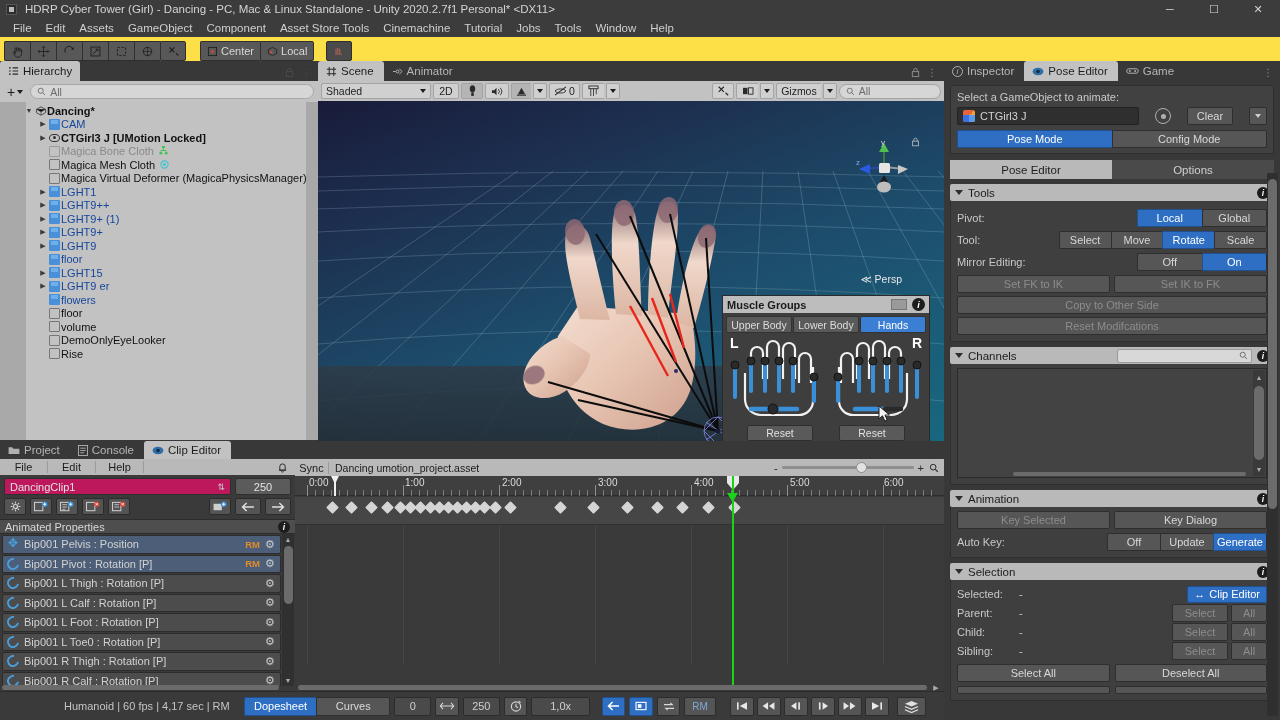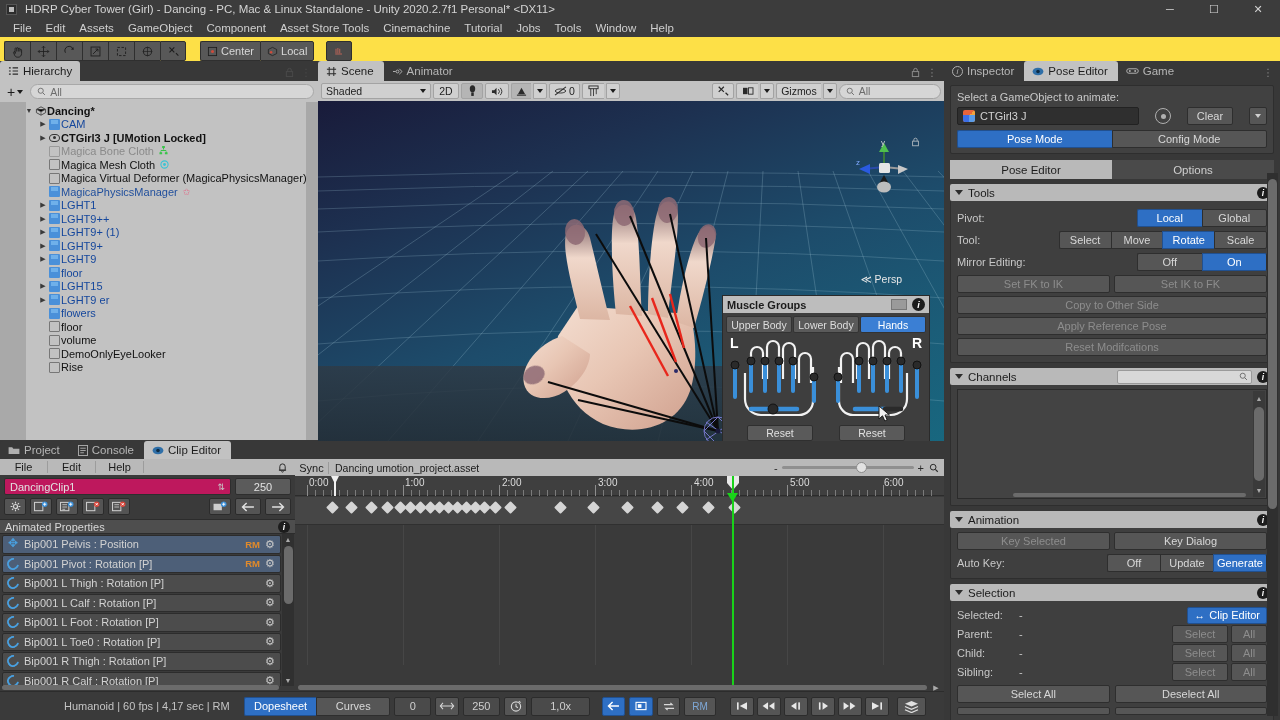--- a/index.html
+++ b/index.html
@@ -448,28 +448,20 @@
             </span>
           <span class="nm">Magica Virtual Deformer (MagicaPhysicsManager)</span>
           <span style="margin-left:3px">
             <svg width="9" height="9" viewBox="0 0 10 10">
                 <circle cx="5" cy="5" r="4" fill="#e09030"></circle>
                 <path d="M1 5h8M5 1v8" stroke="#fff" stroke-width=".8"></path>
               </svg>
           </span>
         </div>
 
-        <div class="hrow blue" style="padding-left:48px">
-          <span class="ico">
-              <span class="cube"></span>
-            </span>
-          <span class="nm">MagicaPhysicsManager</span>
-          <span style="margin-left:5px;color:#e0708c;font-size:9px">✩</span>
-          <span class="arrow-r">❯</span>
-        </div>
 
         <div class="hrow" style="padding-left:38px">
           <span class="tw">▶</span>
           <span class="ico">
               <span class="cube"></span>
             </span>
           <span class="nm" style="color:#14469c">LGHT1</span>
           <span class="arrow-r">❯</span>
         </div>
         <div class="hrow" style="padding-left:38px">
@@ -938,21 +930,20 @@
             <div class="seg" style="width:130px">
               <div class="btn">Off</div>
               <div class="btn blue">On</div>
             </div>
           </div>
           <div style="display:flex;gap:4px;margin-top:4px;">
             <div class="btn dim" style="flex:1">Set FK to IK</div>
             <div class="btn dim" style="flex:1">Set IK to FK</div>
           </div>
           <div class="btn dim" style="margin-top:3px">Copy to Other Side</div>
-          <div class="btn dim" style="margin-top:3px">Apply Reference Pose</div>
           <div class="btn dim" style="margin-top:3px">Reset Modifcations</div>
         </div>
 
         <div class="secthdr">
           <span class="lft">
               <span class="tri"></span>
             <span>Channels</span>
             </span>
           <span style="display:flex;align-items:center;gap:5px;flex:1;margin-left:10px;justify-content:flex-end;">
             <span class="searchbox" style="max-width:135px">

